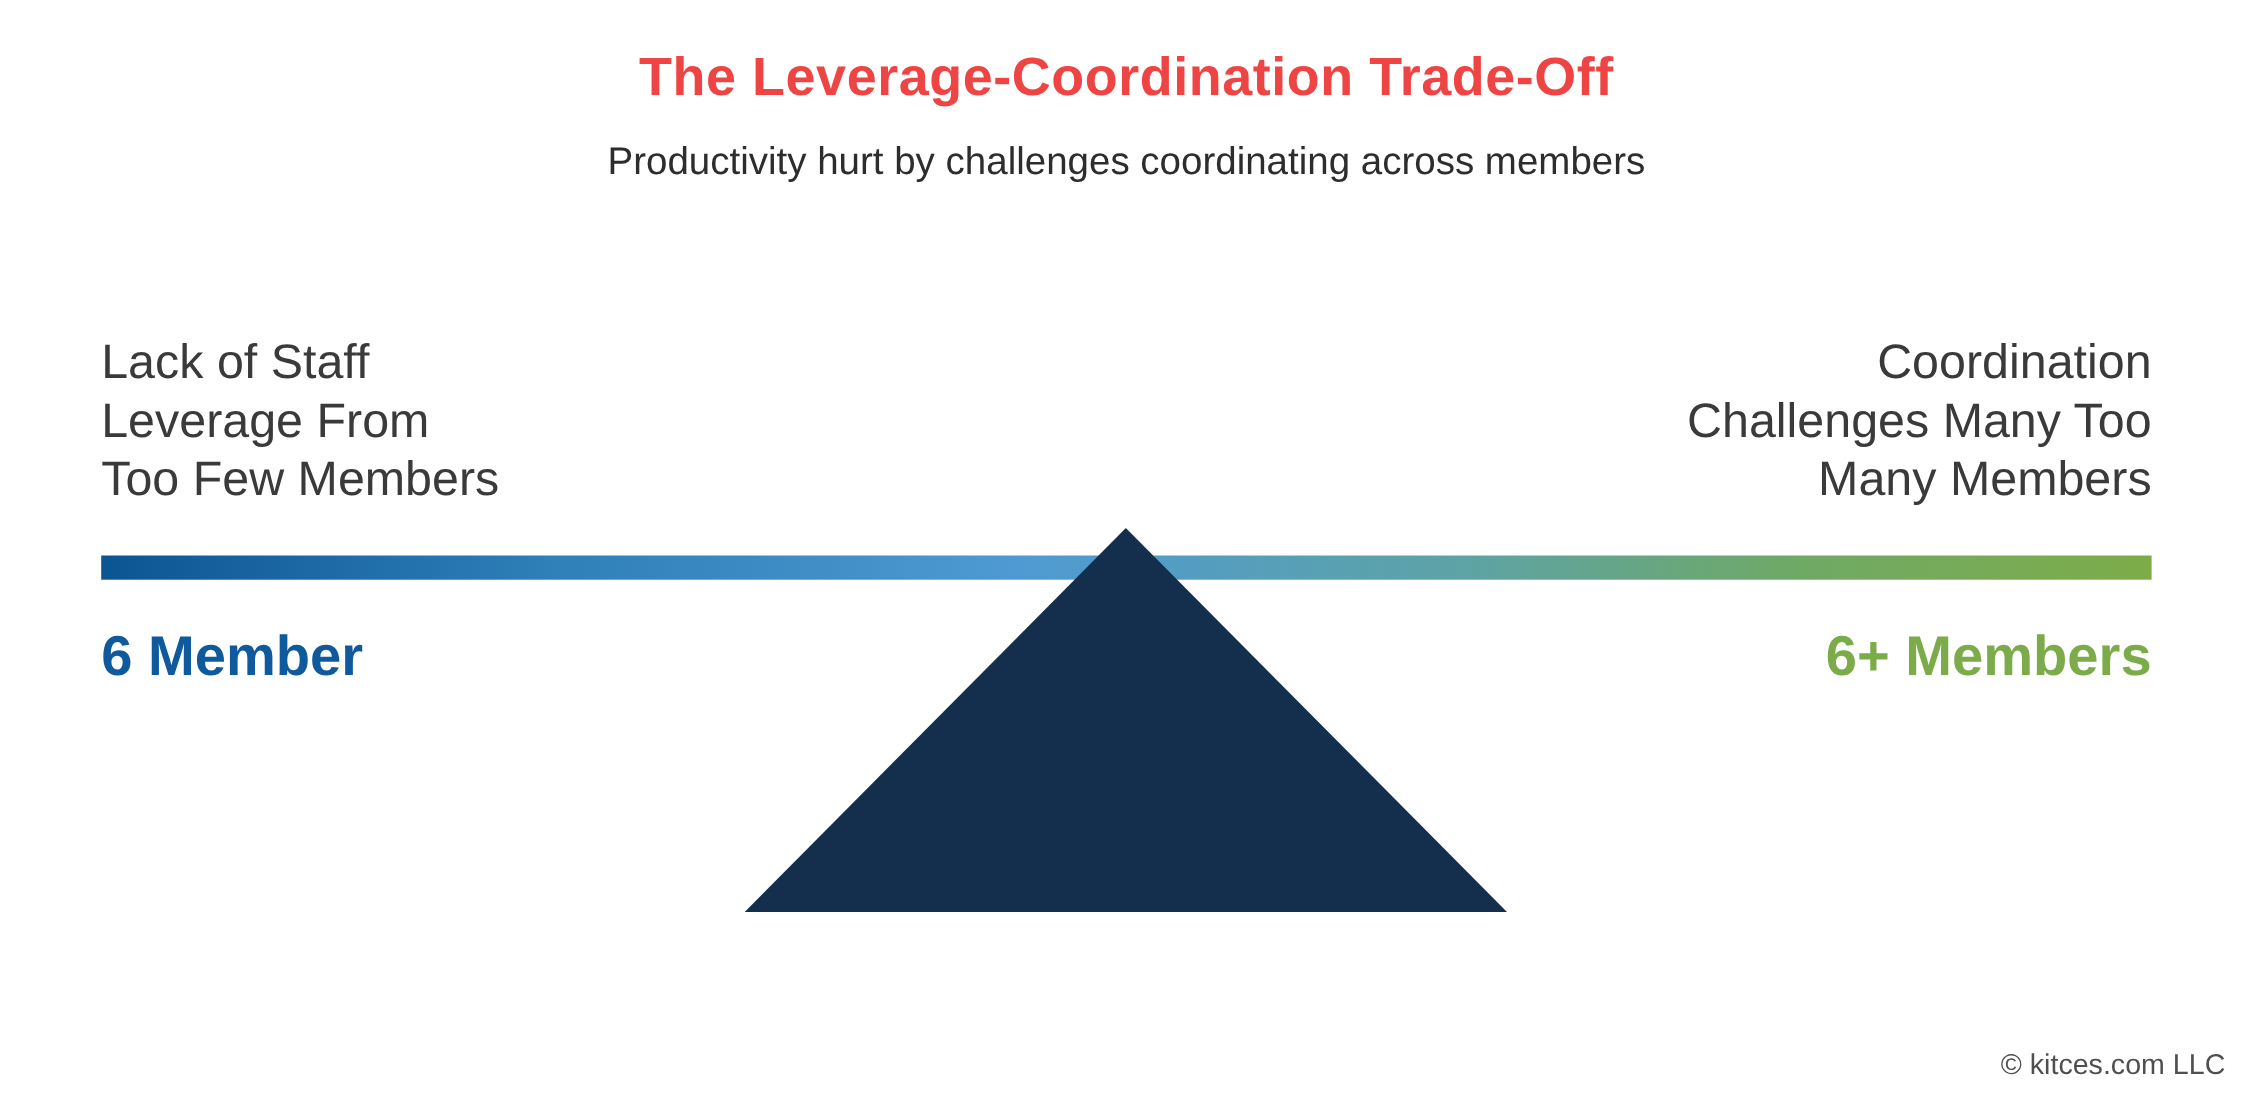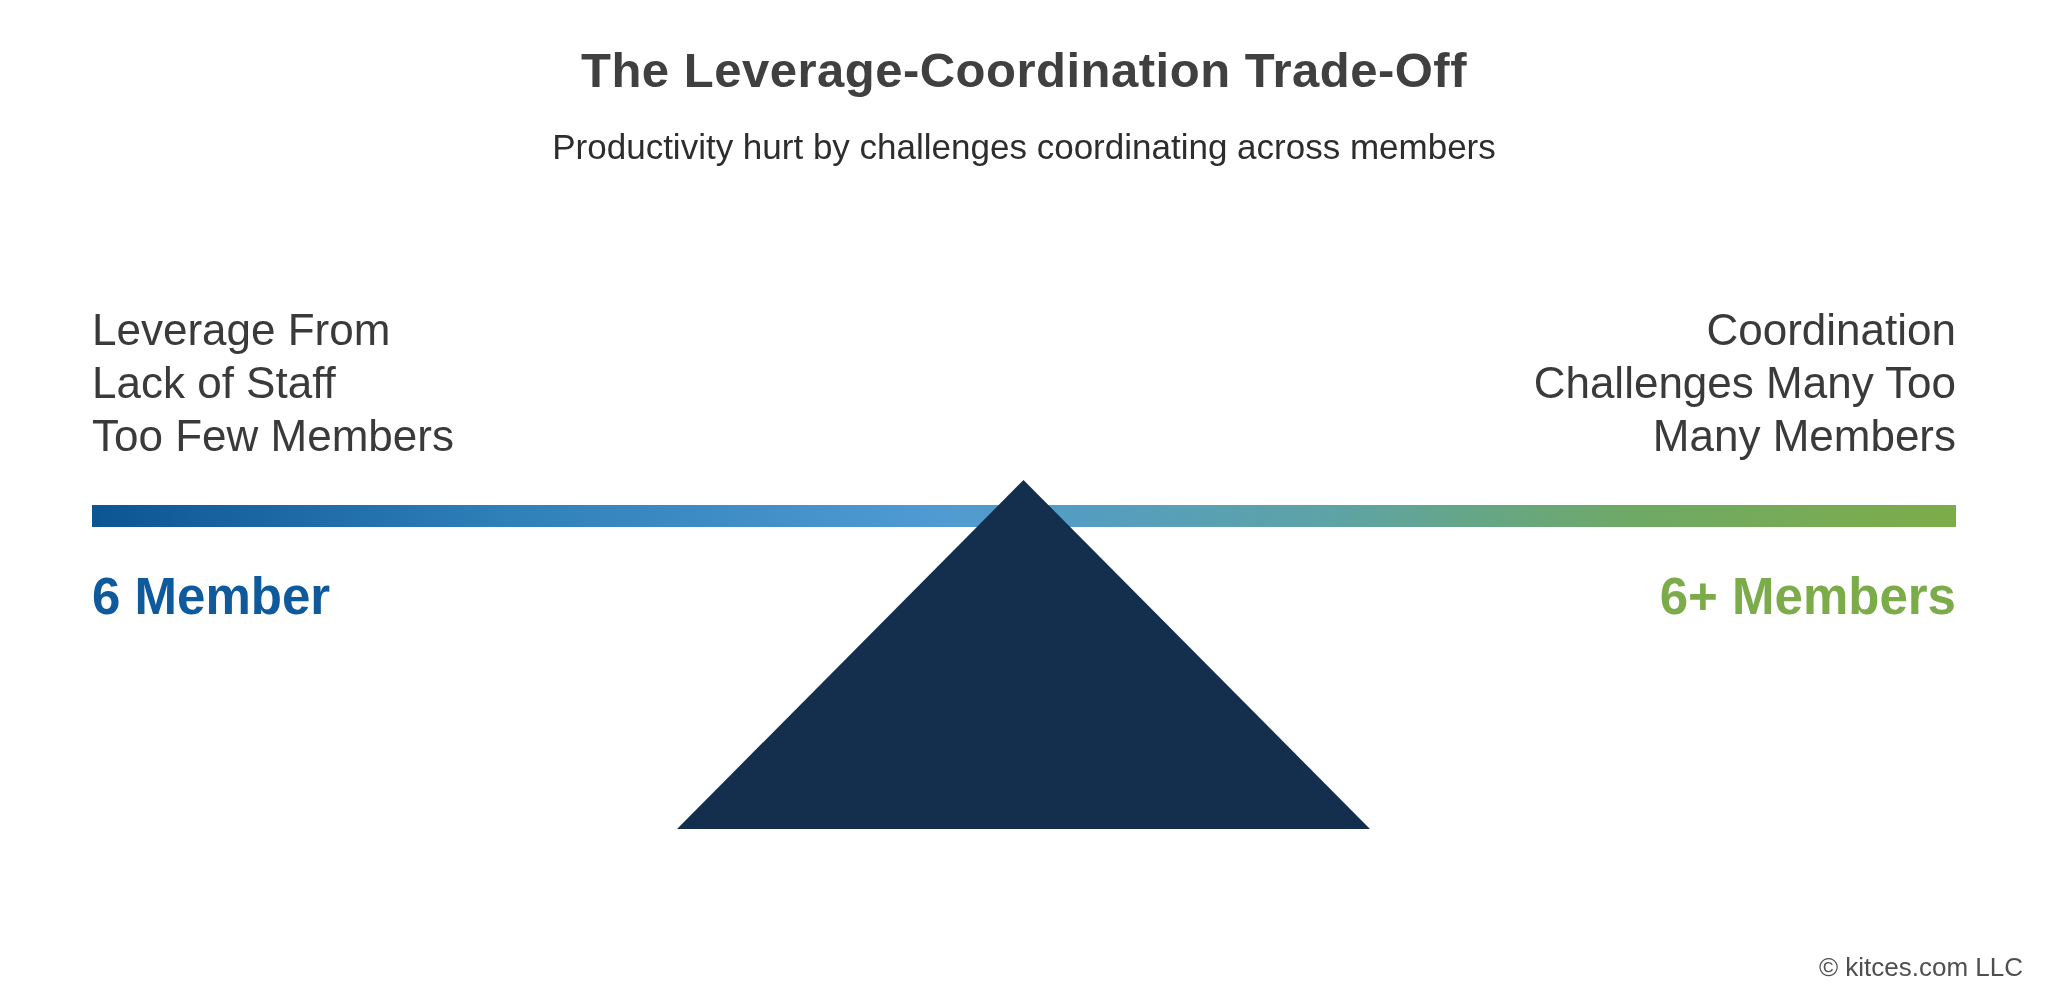--- a/index.html
+++ b/index.html
@@ -91,27 +91,27 @@
     font-size: 26px;
     line-height: 32px;
     font-weight: 400;
   }
 </style>
 </head>
 <body>
 
 <div class="canvas">
 
-  <div class="title" style="color: #404040;">The Leverage-Coordination Trade-Off</div>
+  <div class="title" style="color: #ef4444;">The Leverage-Coordination Trade-Off</div>
 
   <div class="subtitle" style="color: rgb(45, 45, 45);">Productivity hurt by challenges coordinating across members</div>
 
   <div class="annotation left" style="color: rgb(58, 58, 58);">
+    <div>Lack of Staff</div>
     <div>Leverage From</div>
-    <div>Lack of Staff</div>
     <div>Too Few Members</div>
   </div>
 
   <div class="annotation right" style="color: rgb(58, 58, 58);">
     <div>Coordination</div>
     <div>Challenges Many Too</div>
     <div>Many Members</div>
   </div>
 
   <div class="scale-bar" style="background: linear-gradient(90deg, rgb(12, 85, 147) 0%, rgb(47, 127, 185) 22%, rgb(79, 154, 210) 45%, rgb(94, 163, 164) 67%, rgb(111, 169, 100) 83%, rgb(125, 172, 73) 100%);"></div>

